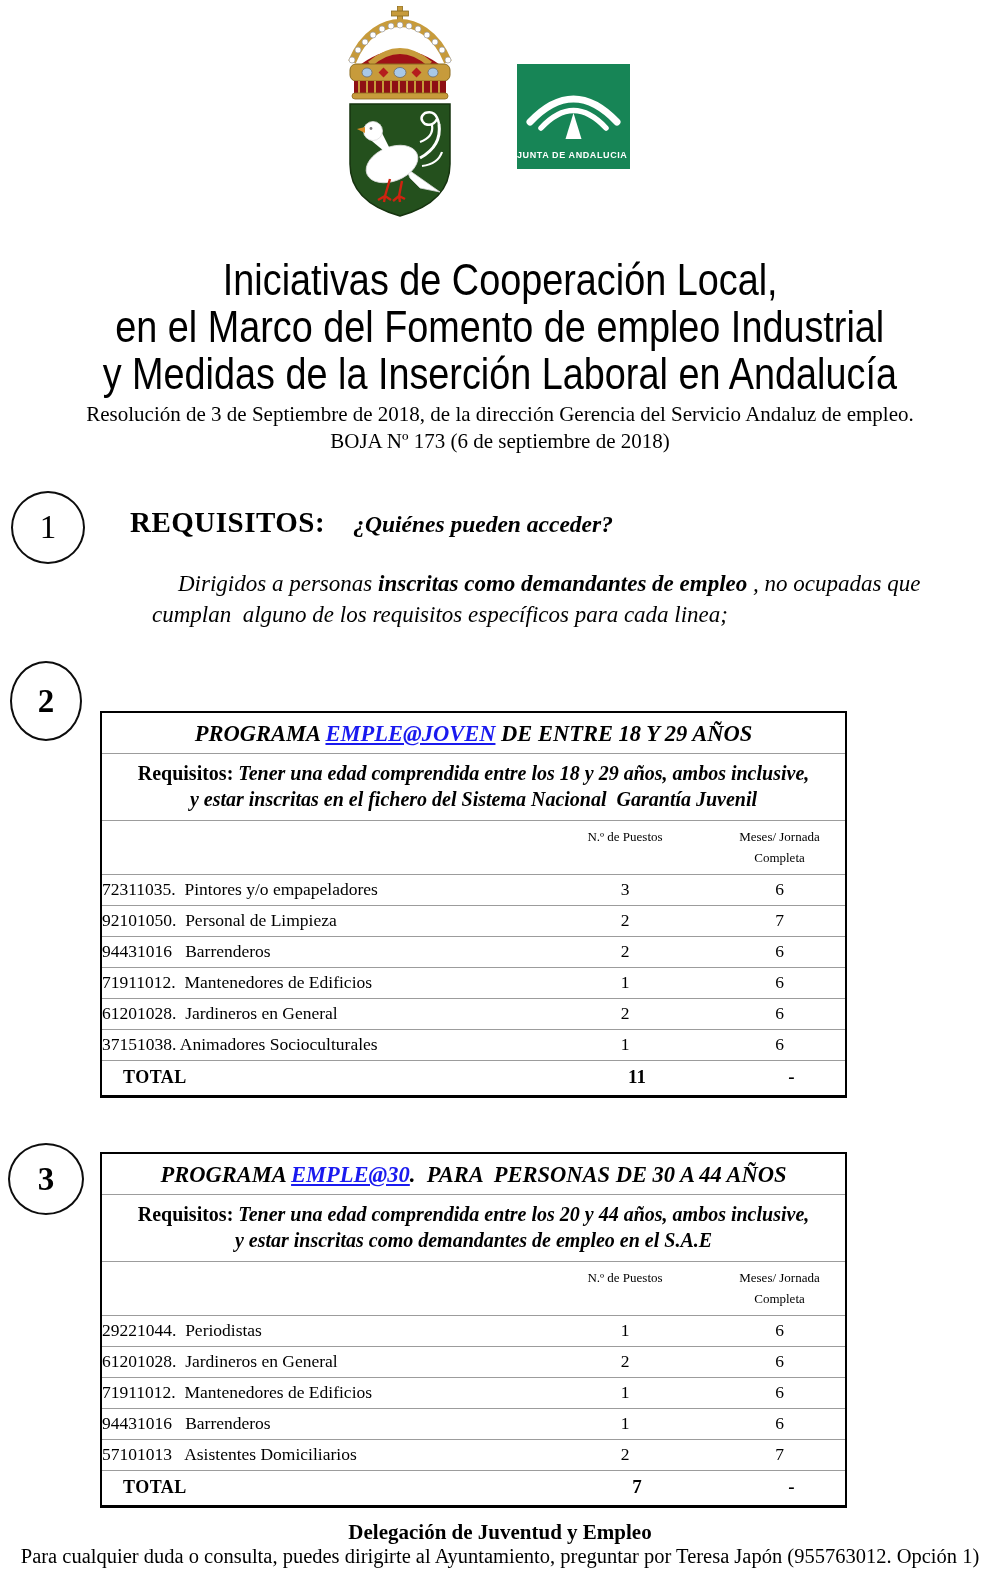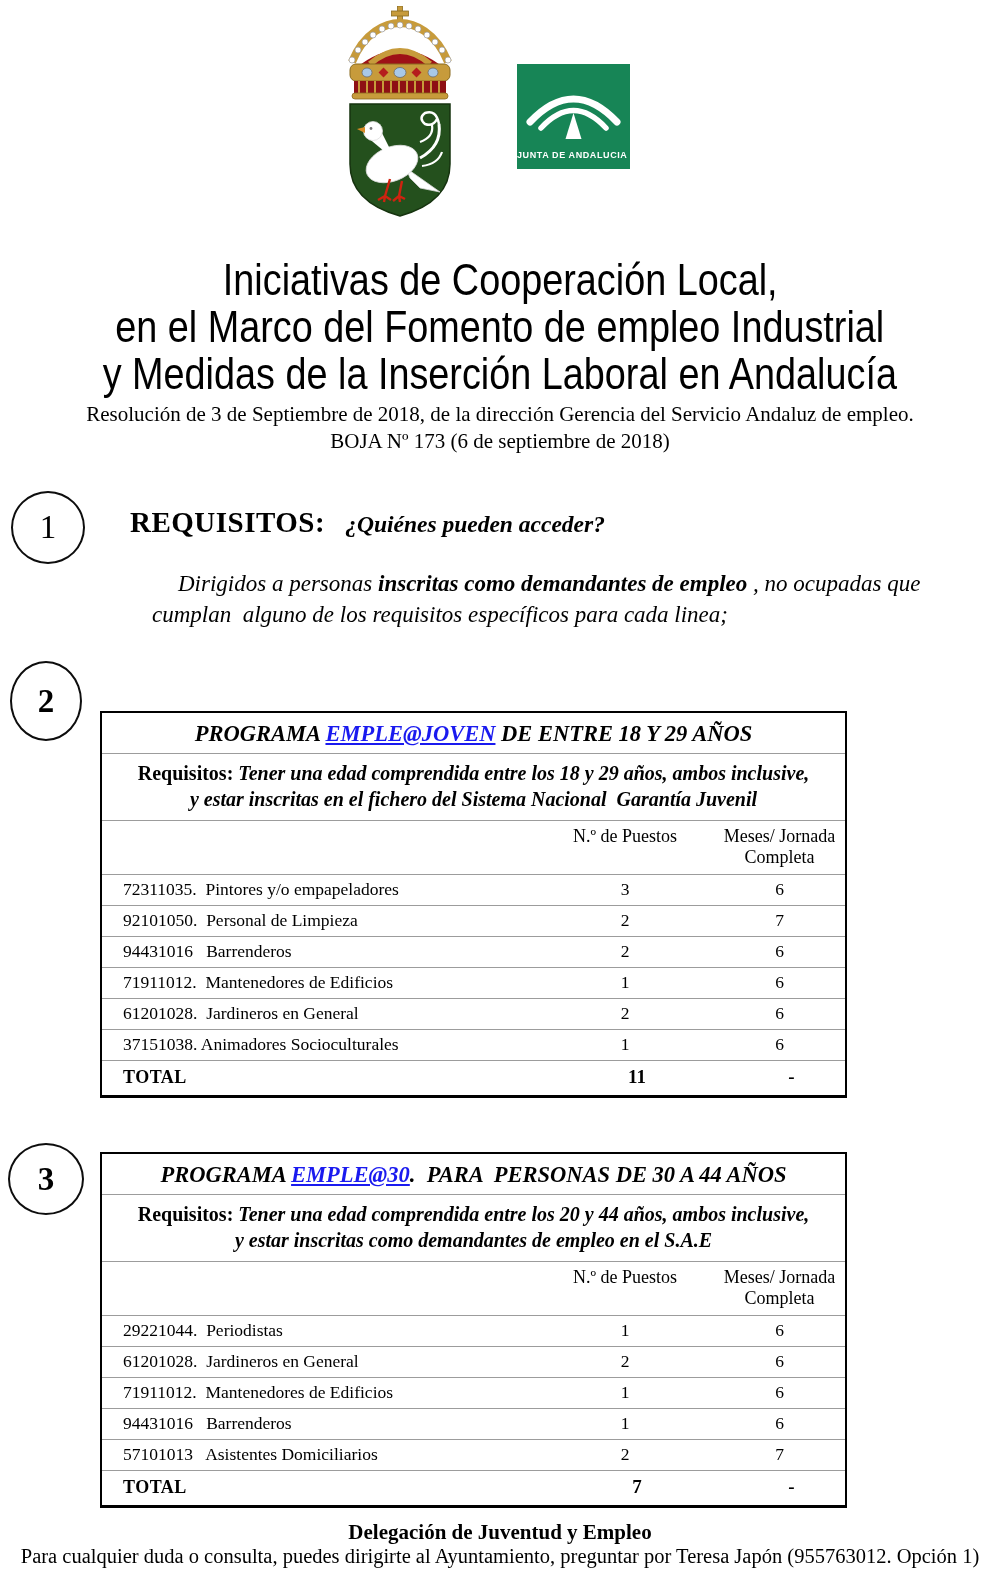--- a/index.html
+++ b/index.html
@@ -33,44 +33,44 @@
     display:flex;align-items:center;justify-content:center;background:#fff;
     font-size:33px;
   }
   .c1{left:11px;top:491px;width:70px;height:69px;}
   .c2{left:10px;top:661px;width:68px;height:76px;font-weight:bold;}
   .c3{left:8px;top:1143px;width:72px;height:68px;font-weight:bold;}
 
   
   .req-line{position:absolute;left:130px;top:506px;white-space:nowrap;}
   .req-h{font-weight:bold;font-size:29px;letter-spacing:0.5px;}
-  .req-q{font-weight:bold;font-style:italic;font-size:23.5px;margin-left:20px;}
+  .req-q{font-weight:bold;font-style:italic;font-size:23.5px;margin-left:28px;}
   .intro{position:absolute;left:104px;top:568px;width:848px;
     font-style:italic;font-size:23px;line-height:31px;text-indent:26px;margin-left:48px;}
   .intro b{font-style:italic;}
 
   
   .prog-table{
     position:absolute;left:100px;width:747px;background:#fff;
     border:2px solid #000;border-bottom-width:3px;box-sizing:border-box;
   }
   .t2{top:711px;}
   .t3{top:1152px;}
   .t-title{padding:8px 6px 6px;text-align:center;
     font-size:22.5px;font-weight:bold;font-style:italic;}
   .t-title a{font-weight:bold;font-style:italic;}
   .t-req{border-top:1px solid #9c9c9c;padding:6px 34px 8px;text-align:center;
     font-size:20px;font-weight:bold;line-height:26px;}
   .t-req .req-label{font-style:normal;}
   .t-req .req-text{font-style:italic;}
   .grid{display:grid;grid-template-columns:438px 170px 139px;align-items:center;}
-  .t-cols{border-top:1px solid #9c9c9c;padding:5px 0 6px;font-size:18px;}
+  .t-cols{border-top:1px solid #9c9c9c;padding:5px 0 6px;font-size:13px;}
   .t-cols .colh{text-align:center;line-height:21px;align-self:start;}
   .t-row{border-top:1px solid #9c9c9c;font-size:17.5px;padding:4px 0 5px;}
-  .t-row .lbl{padding-left:21px;}
+  .t-row .lbl{padding-left:0;}
   .t-row .num{text-align:center;}
   .t-total{border-top:1px solid #9c9c9c;font-weight:bold;padding:5px 12px 7px;font-size:18px;}
   .t-total .lbl{padding-left:9px;letter-spacing:0.5px;}
   .t-total .num{text-align:center;font-size:19px;}
 
   
   .footer-title{position:absolute;left:0;top:1520px;width:1000px;text-align:center;
     font-size:21px;font-weight:bold;}
   .footer-line{position:absolute;left:0;top:1545px;width:1000px;text-align:center;
     font-size:20.5px;}

